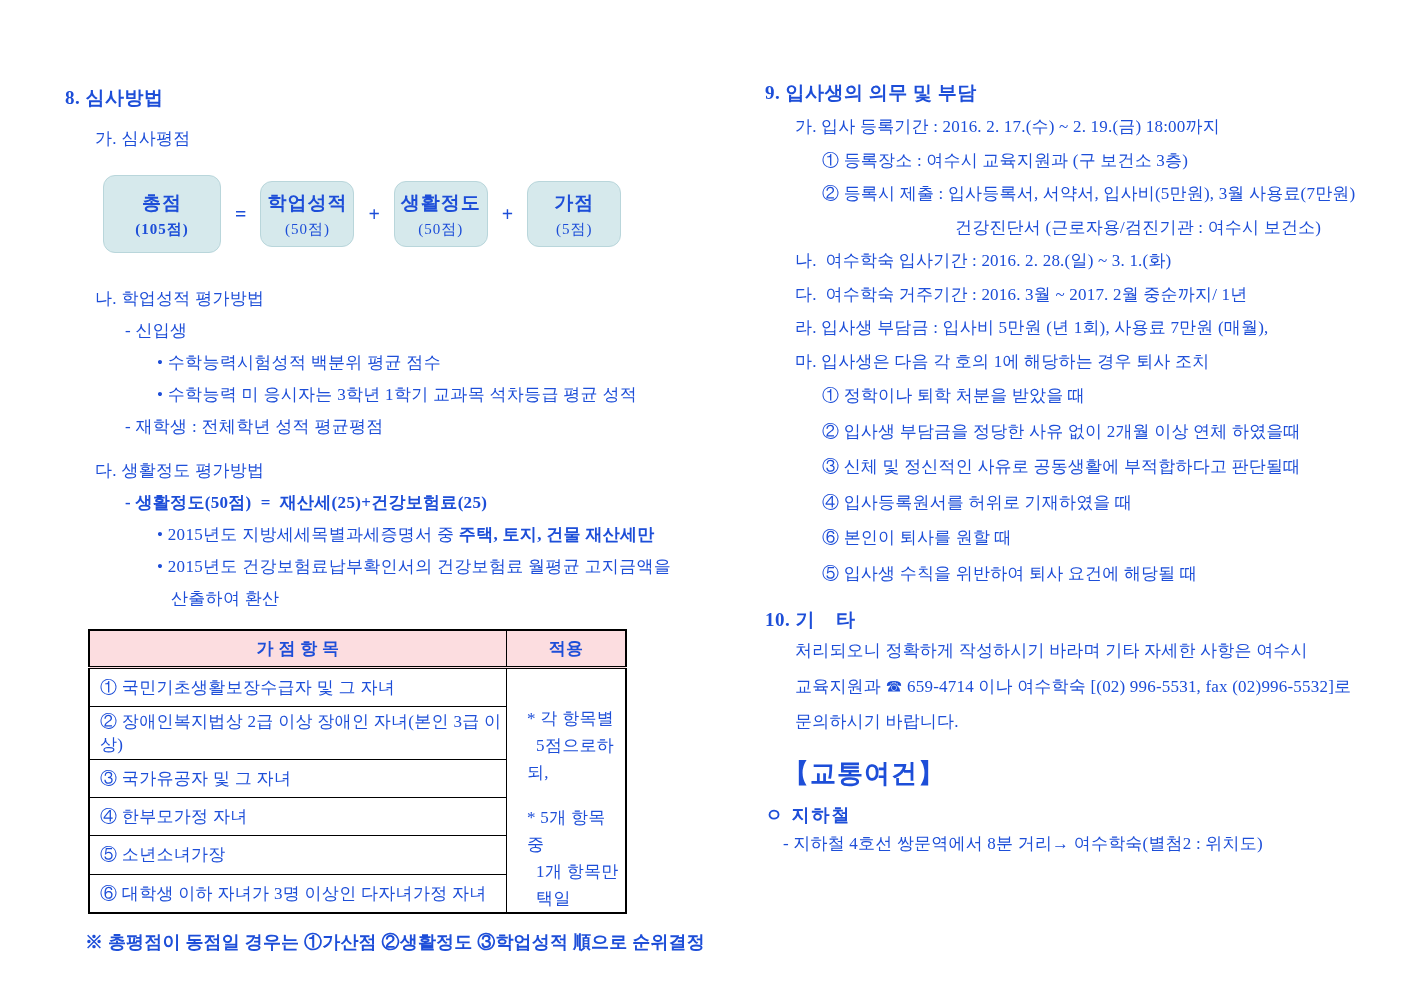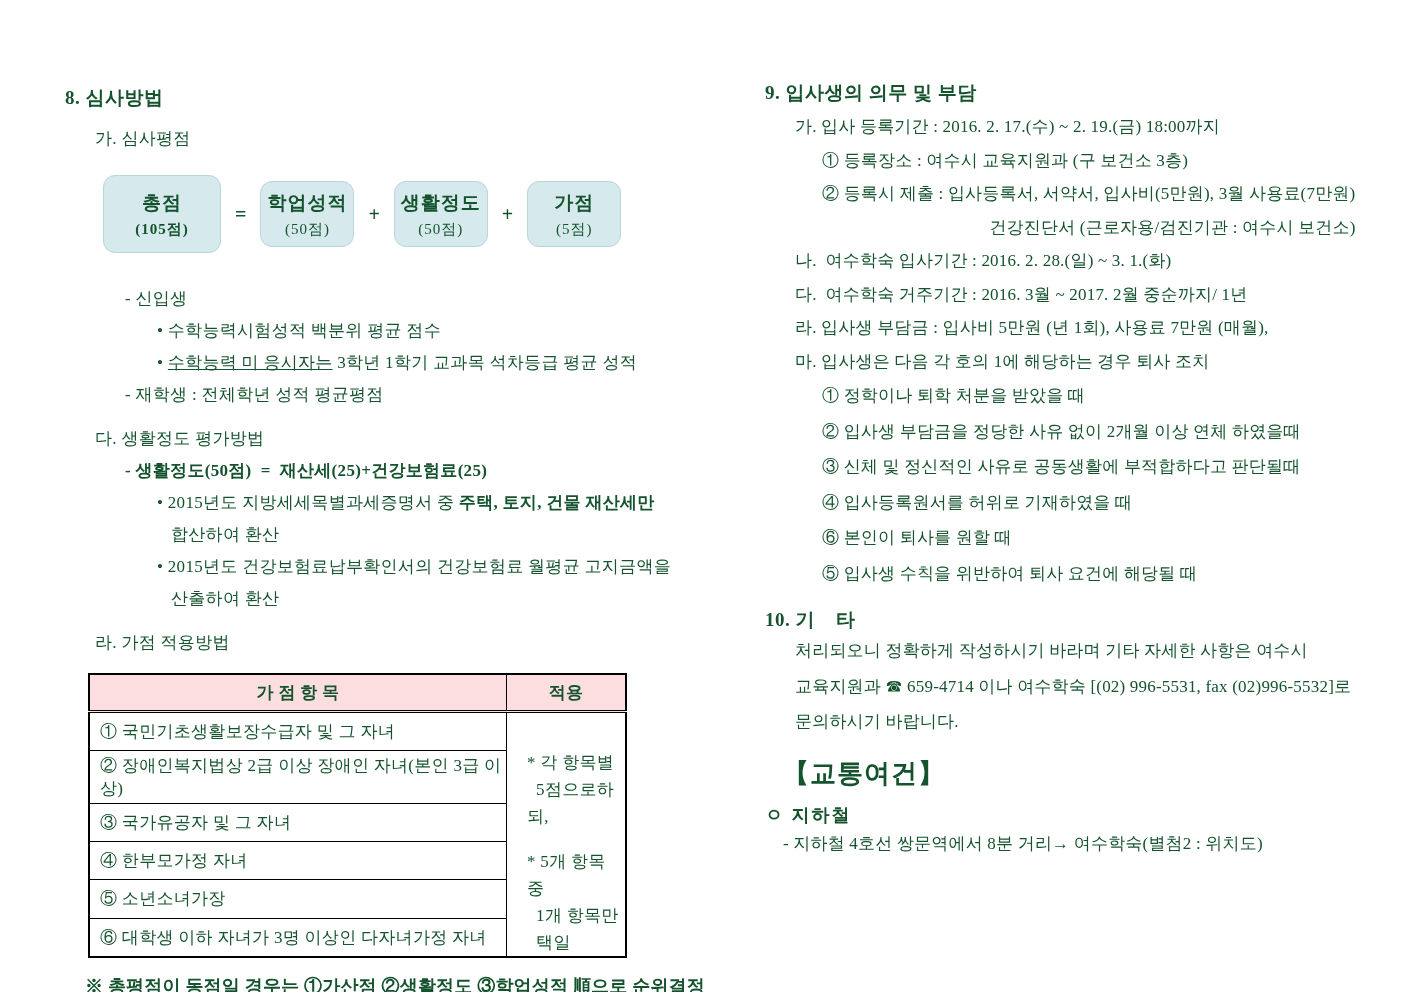--- a/index.html
+++ b/index.html
@@ -1,24 +1,24 @@
 <!DOCTYPE html>
 <html style="--boxbg: #d6e9ec; --boxbd: #b9d6db; --pink: #fcdde0;"><head>
 <meta charset="utf-8">
 <style>
   html,body{margin:0;padding:0;background:#ffffff;}
   .page{position:relative;width:1403px;height:992px;background:#ffffff;overflow:hidden;
-        font-family:"Liberation Serif","DejaVu Serif",serif;color:#14532d;}
+        font-family:"Liberation Serif","DejaVu Serif",serif;color:#1d4ed8;}
   .col{position:absolute;}
   .col-left{left:65px;top:85px;width:660px;}
   .col-right{left:765px;top:80px;width:625px;}
   .h-sec{font-size:19px;font-weight:bold;letter-spacing:.5px;}
   .line{font-size:17px;line-height:32px;white-space:pre-wrap;letter-spacing:.3px;}
   .bold{font-weight:bold;}
-  .ul{text-decoration:underline;}
+  .ul{}
   
   .formula{display:flex;align-items:center;margin:20px 0 30px 38px;}
   .fbox{background:var(--boxbg);border:1px solid var(--boxbd);border-radius:12px;
         text-align:center;display:flex;flex-direction:column;justify-content:center;}
   .fbox-big{width:116px;height:76px;}
   .fbox-sm{width:92px;height:64px;}
   .fbox .t{font-size:19px;font-weight:bold;letter-spacing:1px;}
   .fbox .p{font-size:15px;margin-top:4px;letter-spacing:1px;}
   .fbox-big .p{font-weight:bold;}
   .op{font-size:20px;font-weight:bold;padding:0 14px;}
@@ -39,21 +39,21 @@
   .r-item{font-size:17px;line-height:35.5px;white-space:pre-wrap;letter-spacing:.2px;}
   .s10-body{text-align:justify;width:592px;}
   .s10-body .r-line{line-height:35.5px;}
   .transport{font-size:26px;font-weight:bold;margin-top:16px;letter-spacing:1px;}
   .subhead{font-size:18px;font-weight:bold;margin-top:12px;letter-spacing:2px;}
   .ind-30{padding-left:30px;}
   .ind-55{padding-left:57px;}
   .ind-60{padding-left:60px;}
   .ind-90{padding-left:92px;}
   .ind-105{padding-left:106px;}
-  .ind-188{padding-left:190px;text-align:center;}
+  .ind-188{padding-left:190px;}
   .ind-195{padding-left:196px;}
   .ind-18{padding-left:18px;} .mt12{margin-top:12px;} .mt16{margin-top:16px;} .mt4{margin-top:4px;}
 </style>
 </head>
 <body>
 
 <div class="page">
 
   <div class="col col-left">
     <div class="h-sec">8. 심사방법</div>
@@ -75,33 +75,32 @@
         <div class="t">생활정도</div>
         <div class="p">(50점)</div>
       </div>
       <div class="op">+</div>
       <div class="fbox fbox-sm">
         <div class="t">가점</div>
         <div class="p">(5점)</div>
       </div>
     </div>
 
+    <div class="line ind-30">나. 학업성적 평가방법</div>
     <div class="line ind-60">- 신입생</div>
     <div class="line ind-90">• 수학능력시험성적 백분위 평균 점수</div>
     <div class="line ind-90"><span>• </span><span class="ul">수학능력 미 응시자는</span><span> 3학년 1학기 교과목 석차등급 평균 성적</span></div>
     <div class="line ind-60">- 재학생 : 전체학년 성적 평균평점</div>
 
     <div class="line ind-30 mt12">다. 생활정도 평가방법</div>
     <div class="line ind-60 bold">- 생활정도(50점)  =  재산세(25)+건강보험료(25)</div>
     <div class="line ind-90"><span>• 2015년도 지방세세목별과세증명서 중 </span><span class="bold">주택, 토지, 건물 재산세만</span></div>
-    <div class="line ind-105">합산하여 환산</div>
     <div class="line ind-90">• 2015년도 건강보험료납부확인서의 건강보험료 월평균 고지금액을</div>
     <div class="line ind-105">산출하여 환산</div>
 
-    <div class="line ind-30 mt12">라. 가점 적용방법</div>
 
     <table class="bonus">
       <tbody>
           <tr>
         <th class="hd hd1">가 점 항 목</th>
         <th class="hd hd2">적용</th>
       </tr>
       <tr>
         <td class="item">① 국민기초생활보장수급자 및 그 자녀</td>
         <td class="apply" rowspan="6">

